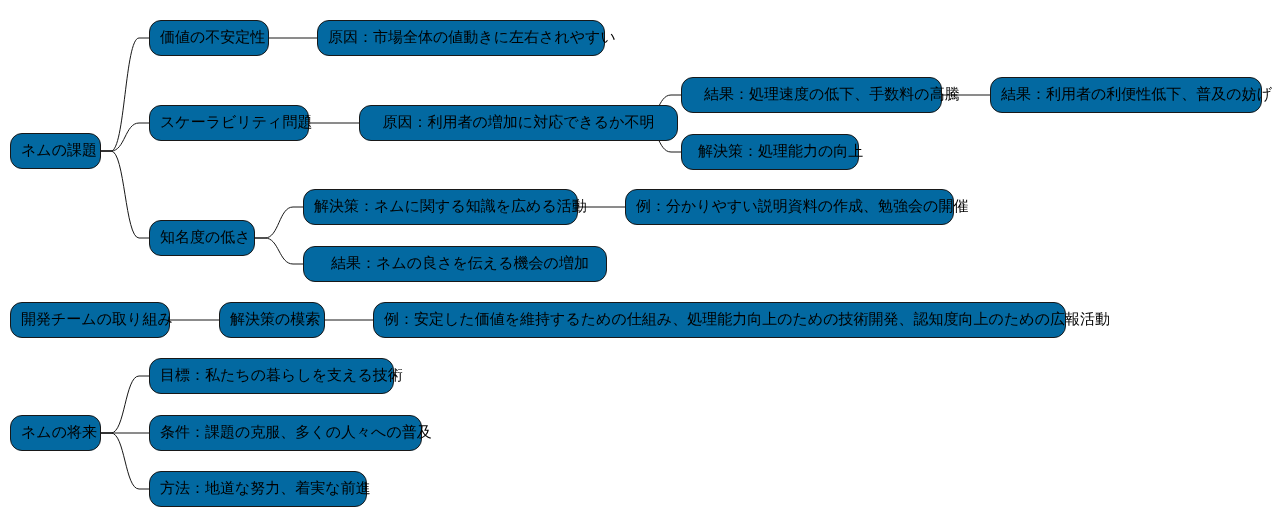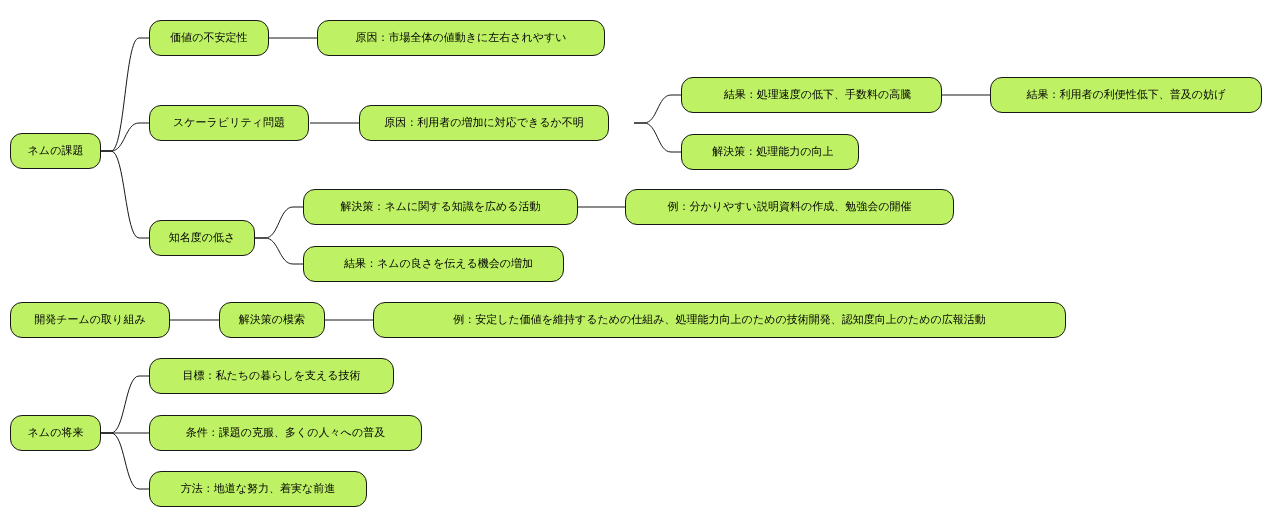--- a/index.html
+++ b/index.html
@@ -3,22 +3,22 @@
   <meta charset="utf-8">
   <style>
     html, body { margin: 0; padding: 0; background: #ffffff; }
     body { width: 1272px; height: 527px; position: relative; overflow: hidden;
            font-family: "DejaVu Sans", "Liberation Sans", sans-serif; }
     #canvas { position: absolute; left: 0; top: 0; width: 1272px; height: 527px; }
     svg.links { position: absolute; left: 0; top: 0; width: 1272px; height: 527px; pointer-events: none; }
     svg.links path { fill: none; stroke: #181818; stroke-width: 1; }
     .node {
       position: absolute; box-sizing: border-box; height: 36px;
-      background: #bef264; border: 1.5px solid #181818; border-radius: 12px;
-      font-size: 11px; line-height: 33px; color: #000; text-align: center;
+      background: #0369a1; border: 1.5px solid #181818; border-radius: 12px;
+      font-size: 15px; line-height: 33px; color: #000; text-align: center;
       white-space: nowrap; padding: 0 10px; cursor: pointer;
     }
   </style>
 </head>
 <body>
 
 <div id="canvas">
   <svg class="links" xmlns="http://www.w3.org/2000/svg">
       <path d="M101,151 L111,151 C125,151 125,38 139,38 L149,38"></path>
       <path d="M269,38 L317,38"></path>
@@ -35,28 +35,28 @@
       <path d="M325,320 L373,320"></path>
       <path d="M101,433 L111,433 C125,433 125,376 139,376 L149,376"></path>
       <path d="M101,433 L149,433"></path>
       <path d="M101,433 L111,433 C125,433 125,489 139,489 L149,489"></path>
     </svg>
 
   <div class="node" style="left: 10px; top: 133px; width: 91px;"><span>ネムの課題</span></div>
   <div class="node" style="left: 149px; top: 20px; width: 120px;"><span>価値の不安定性</span></div>
   <div class="node" style="left: 317px; top: 20px; width: 288px;"><span>原因：市場全体の値動きに左右されやすい</span></div>
   <div class="node" style="left: 149px; top: 105px; width: 160px; font-family: Liberation Serif, serif;"><span>スケーラビリティ問題</span></div>
-  <div class="node" style="left: 359px; top: 105px; width: 250px;"><span>原因：利用者の増加に対応できるか不明</span></div>
+  <div class="node" style="left: 359px; top: 105px; width: 319px;"><span>原因：利用者の増加に対応できるか不明</span></div>
   <div class="node" style="left: 681px; top: 77px; width: 261px; padding-left: 22px;"><span>結果：処理速度の低下、手数料の高騰</span></div>
   <div class="node" style="left: 990px; top: 77px; width: 272px; font-family: Liberation Serif, serif;"><span>結果：利用者の利便性低下、普及の妨げ</span></div>
   <div class="node" style="left: 681px; top: 134px; width: 178px; padding-left: 16px;"><span>解決策：処理能力の向上</span></div>
   <div class="node" style="left: 149px; top: 220px; width: 106px;"><span>知名度の低さ</span></div>
   <div class="node" style="left: 303px; top: 189px; width: 275px;"><span>解決策：ネムに関する知識を広める活動</span></div>
   <div class="node" style="left: 625px; top: 189px; width: 329px;"><span>例：分かりやすい説明資料の作成、勉強会の開催</span></div>
-  <div class="node" style="left: 303px; top: 246px; width: 261px; padding-left: 20px;"><span>結果：ネムの良さを伝える機会の増加</span></div>
+  <div class="node" style="left: 303px; top: 246px; width: 304px; padding-left: 20px;"><span>結果：ネムの良さを伝える機会の増加</span></div>
   <div class="node" style="left: 10px; top: 302px; width: 160px;"><span>開発チームの取り組み</span></div>
   <div class="node" style="left: 219px; top: 302px; width: 106px;"><span>解決策の模索</span></div>
   <div class="node" style="left: 373px; top: 302px; width: 693px;"><span>例：安定した価値を維持するための仕組み、処理能力向上のための技術開発、認知度向上のための広報活動</span></div>
   <div class="node" style="left: 10px; top: 415px; width: 91px;"><span>ネムの将来</span></div>
   <div class="node" style="left: 149px; top: 358px; width: 245px;"><span>目標：私たちの暮らしを支える技術</span></div>
   <div class="node" style="left: 149px; top: 415px; width: 273px;"><span>条件：課題の克服、多くの人々への普及</span></div>
   <div class="node" style="left: 149px; top: 471px; width: 218px;"><span>方法：地道な努力、着実な前進</span></div>
 </div>
 
 </body></html>

